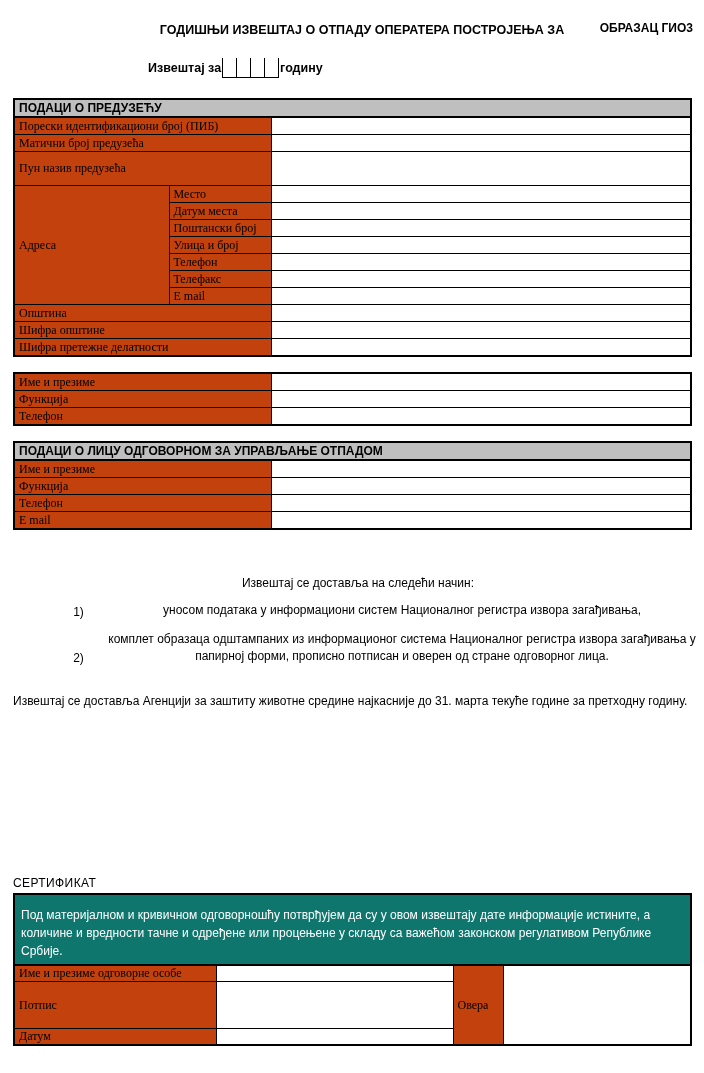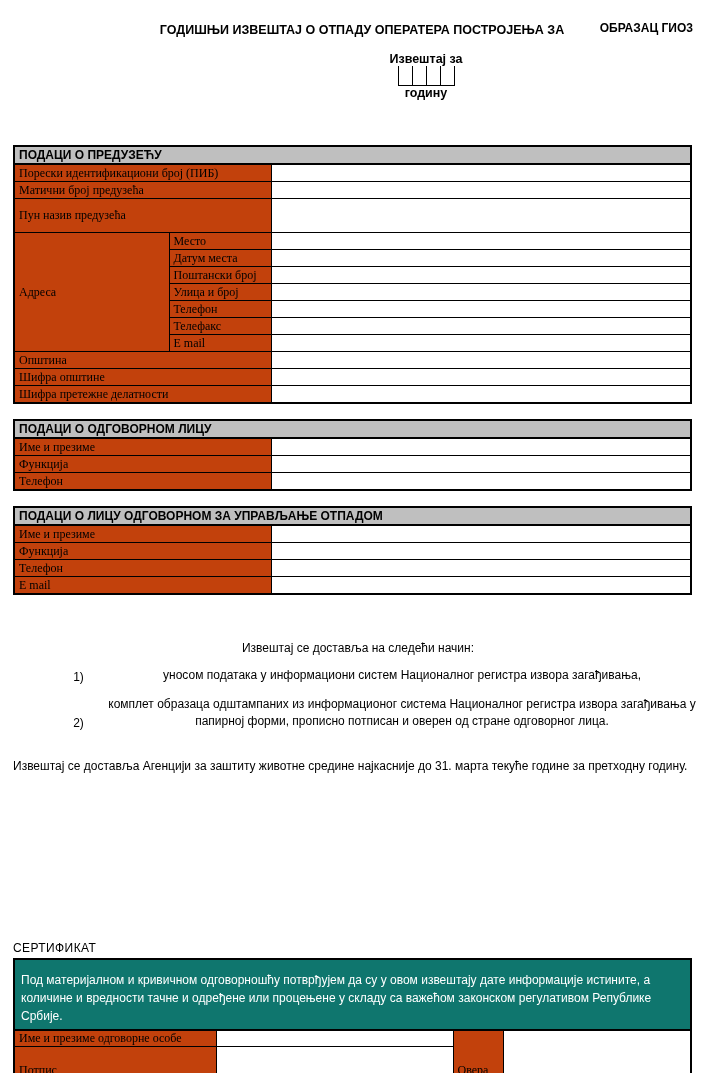--- a/index.html
+++ b/index.html
@@ -2,33 +2,33 @@
 <html><head>
 <meta charset="utf-8">
 <style>
   html,body{margin:0;padding:0;}
   body{
     width:704px;height:1073px;background:#ffffff;color:#000;
     font-family:"Liberation Sans",sans-serif;position:relative;overflow:hidden;
   }
   .form-code{position:absolute;top:21px;right:11px;font-weight:bold;font-size:12px;}
   .title{padding-top:21px;text-align:center;font-weight:bold;font-size:12.5px;line-height:18px;margin-left:20px;}
-  .year-row{margin:13px 0 0 148px;display:flex;align-items:center;font-weight:bold;font-size:12.5px;flex-direction:column;}
+  .year-row{margin:19px 0 0 148px;display:flex;align-items:center;font-weight:bold;font-size:12.5px;}
   .year-boxes{display:flex;margin:0 1px;}
   .year-box{width:13px;height:19px;border-left:1.5px solid #000;border-bottom:1.5px solid #000;}
   .year-box:last-child{border-right:1.5px solid #000;}
 
   table.frm{border-collapse:collapse;width:679px;margin-left:13px;table-layout:fixed;border:2px solid #000;}
   table.frm td{border:1px solid #000;font-size:12px;padding:0 4px;height:16px;vertical-align:middle;overflow:hidden;white-space:nowrap;}
   tr.sec td{background:#bfbfbf;font-weight:bold;border-bottom:2px solid #000;}
   td.g{background:#c2410c;font-family:Liberation Serif, serif;}
   td.w{background:#ffffff;}
   tr.r2 td{height:33px;}
   .t2{margin-top:15px;}
-  .t1{margin-top:45px;}
+  .t1{margin-top:20px;}
 
   .delivery{margin:46px 1px 0 13px;font-size:12px;text-align:center;}
   .item{display:flex;margin-top:12px;margin-left:37px;}
   .item .num{width:57px;align-self:flex-end;flex:none;}
   .item .txt{flex:1;max-width:590px;line-height:17px;}
   .deadline{margin:28px 13px 0 13px;font-size:12px;line-height:17px;}
 
   .cert-title{margin:166px 0 3px 13px;font-size:12px;letter-spacing:0.4px;}
   .banner{margin-left:13px;width:663px;background:#0f766e;color:#ffffff;
     border:2px solid #000;border-bottom:none;font-size:12px;line-height:18px;padding:11px 6px 4px 6px;}
@@ -123,23 +123,20 @@
       </tr>
 </tbody>
   </table>
 
 <table class="frm t2">
   <colgroup>
       <col style="width:257px">
       <col>
     </colgroup>
   <tbody>
-      <tr class="sec">
-        <td colspan="2">ПОДАЦИ О ОДГОВОРНОМ ЛИЦУ</td>
-      </tr>
   <tr>
         <td class="g">Име и презиме</td>
         <td class="w"></td>
       </tr>
   <tr>
         <td class="g">Функција</td>
         <td class="w"></td>
       </tr>
   <tr>
         <td class="g">Телефон</td>

